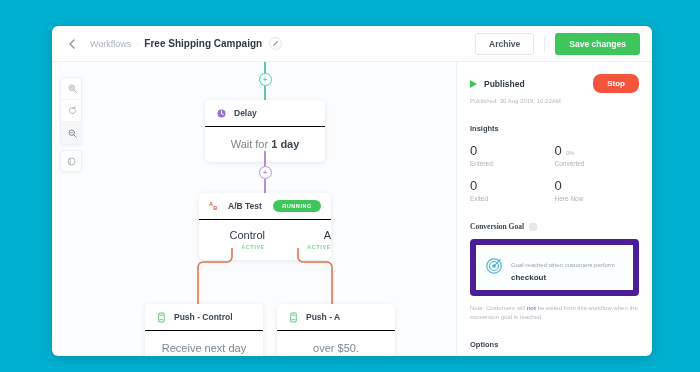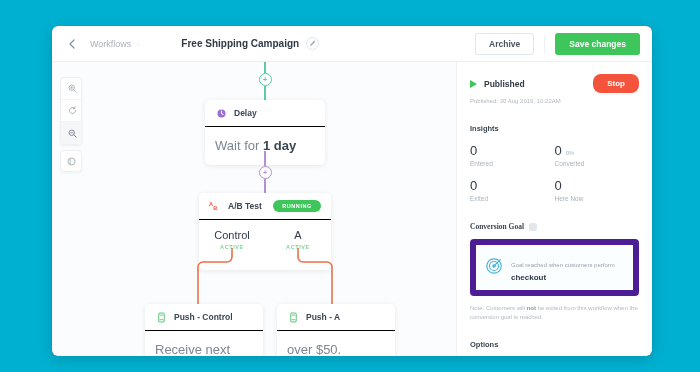--- a/index.html
+++ b/index.html
@@ -31,21 +31,21 @@
     background: #fff;
   }
   .back-btn {
     width: 16px; height: 16px;
     display: flex; align-items: center; justify-content: center;
     color: #8a94a0; font-size: 12px; cursor: pointer;
     margin-right: 10px;
   }
   .crumb-muted { font-size: 9px; color: #aab2bb; }
   .crumb-sep { font-size: 9px; color: #c8cfd6; margin: 0 5px; }
-  .crumb-title { font-size: 10px; color: #2f3a45; font-weight: bold; margin-left: 37px; }
+  .crumb-title { font-size: 10px; color: #2f3a45; font-weight: bold; }
   .edit-icon {
     width: 13px; height: 13px; margin-left: 7px;
     border: 1px solid #e2e7eb; border-radius: 50%;
     display: flex; align-items: center; justify-content: center;
     cursor: pointer;
   }
   .topbar-right { margin-left: auto; display: flex; align-items: center; gap: 10px; }
   .btn-archive {
     font-size: 8.5px; color: #4a5561; font-weight: bold;
     background: #fff; border: 1px solid #e2e7eb;
@@ -114,33 +114,33 @@
     border-radius: 5px;
     box-shadow: 0 1px 5px rgba(40,50,60,0.10);
   }
   .card-head {
     display: flex; align-items: center;
     padding: 7px 10px;
     border-bottom: 1px solid #000000;
   }
   .card-icon { width: 12px; height: 12px; margin-right: 7px; display:flex; align-items:center; justify-content:center; }
   .card-title { font-size: 8.5px; font-weight: bold; color: #3b4651; }
-  .card-body { padding: 9px 10px; font-size: 13px; color: #7d8791; line-height: 1.55; }
+  .card-body { padding: 9px 10px; font-size: 11px; color: #7d8791; line-height: 1.55; text-align: center; }
   .card-body b { color: #3b4651; }
 
   .badge-running {
     margin-left: auto;
     background: #3ec65a; color: #fff;
     font-size: 5.5px; font-weight: bold; letter-spacing: 0.6px;
     padding: 3px 9px; border-radius: 8px;
   }
 
   .ab-branches { display: flex; }
   .ab-branch {
-    flex: 1; text-align: center; padding: 9px 0 20px;
+    flex: 1; text-align: right; padding: 9px 0 10px;
   }
   .ab-branch .bname { font-size: 11px; color: #2f3a45; margin-bottom: 3px; }
   .ab-branch .bstate { font-size: 5.5px; color: #7fd39a; font-weight: bold; letter-spacing: 0.6px; }
 
   
   .panel {
     width: 196px; height: 294px;
     background: #fff;
     border-left: 1px solid #eef1f4;
     padding: 12px 13px;

